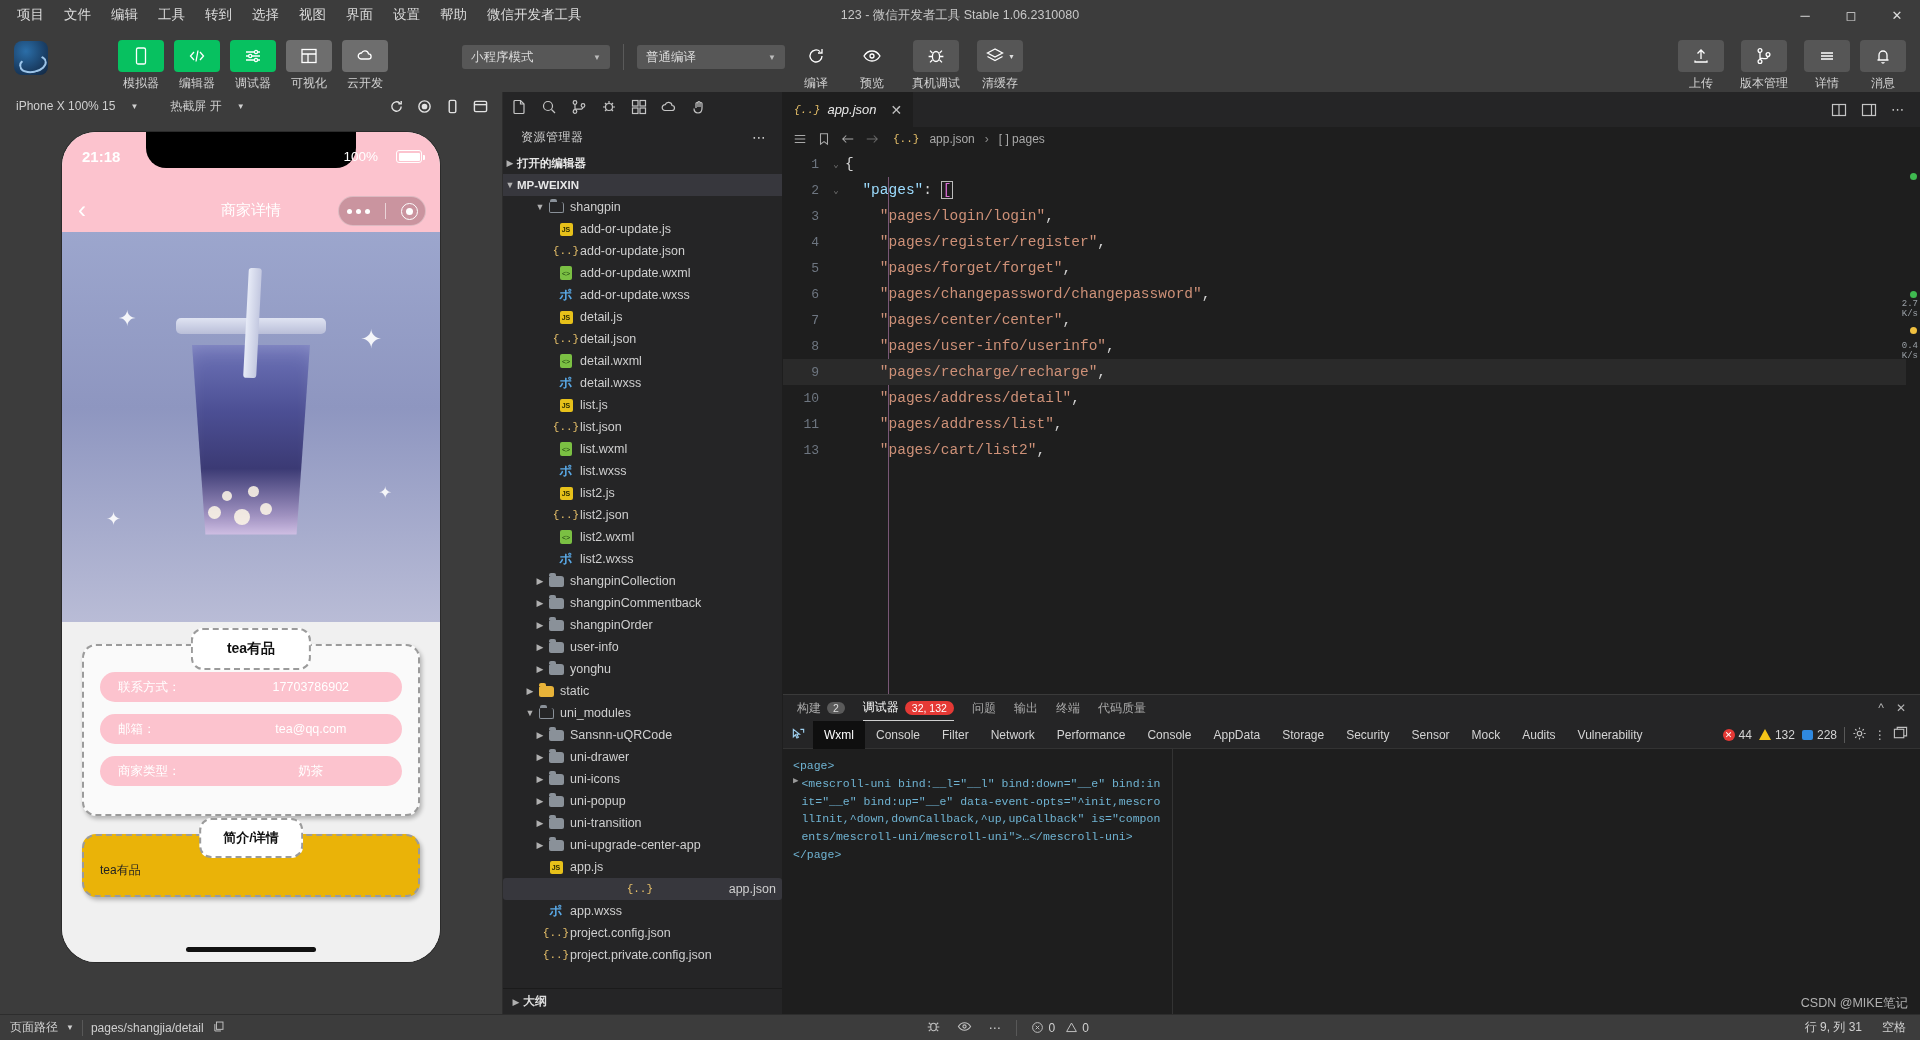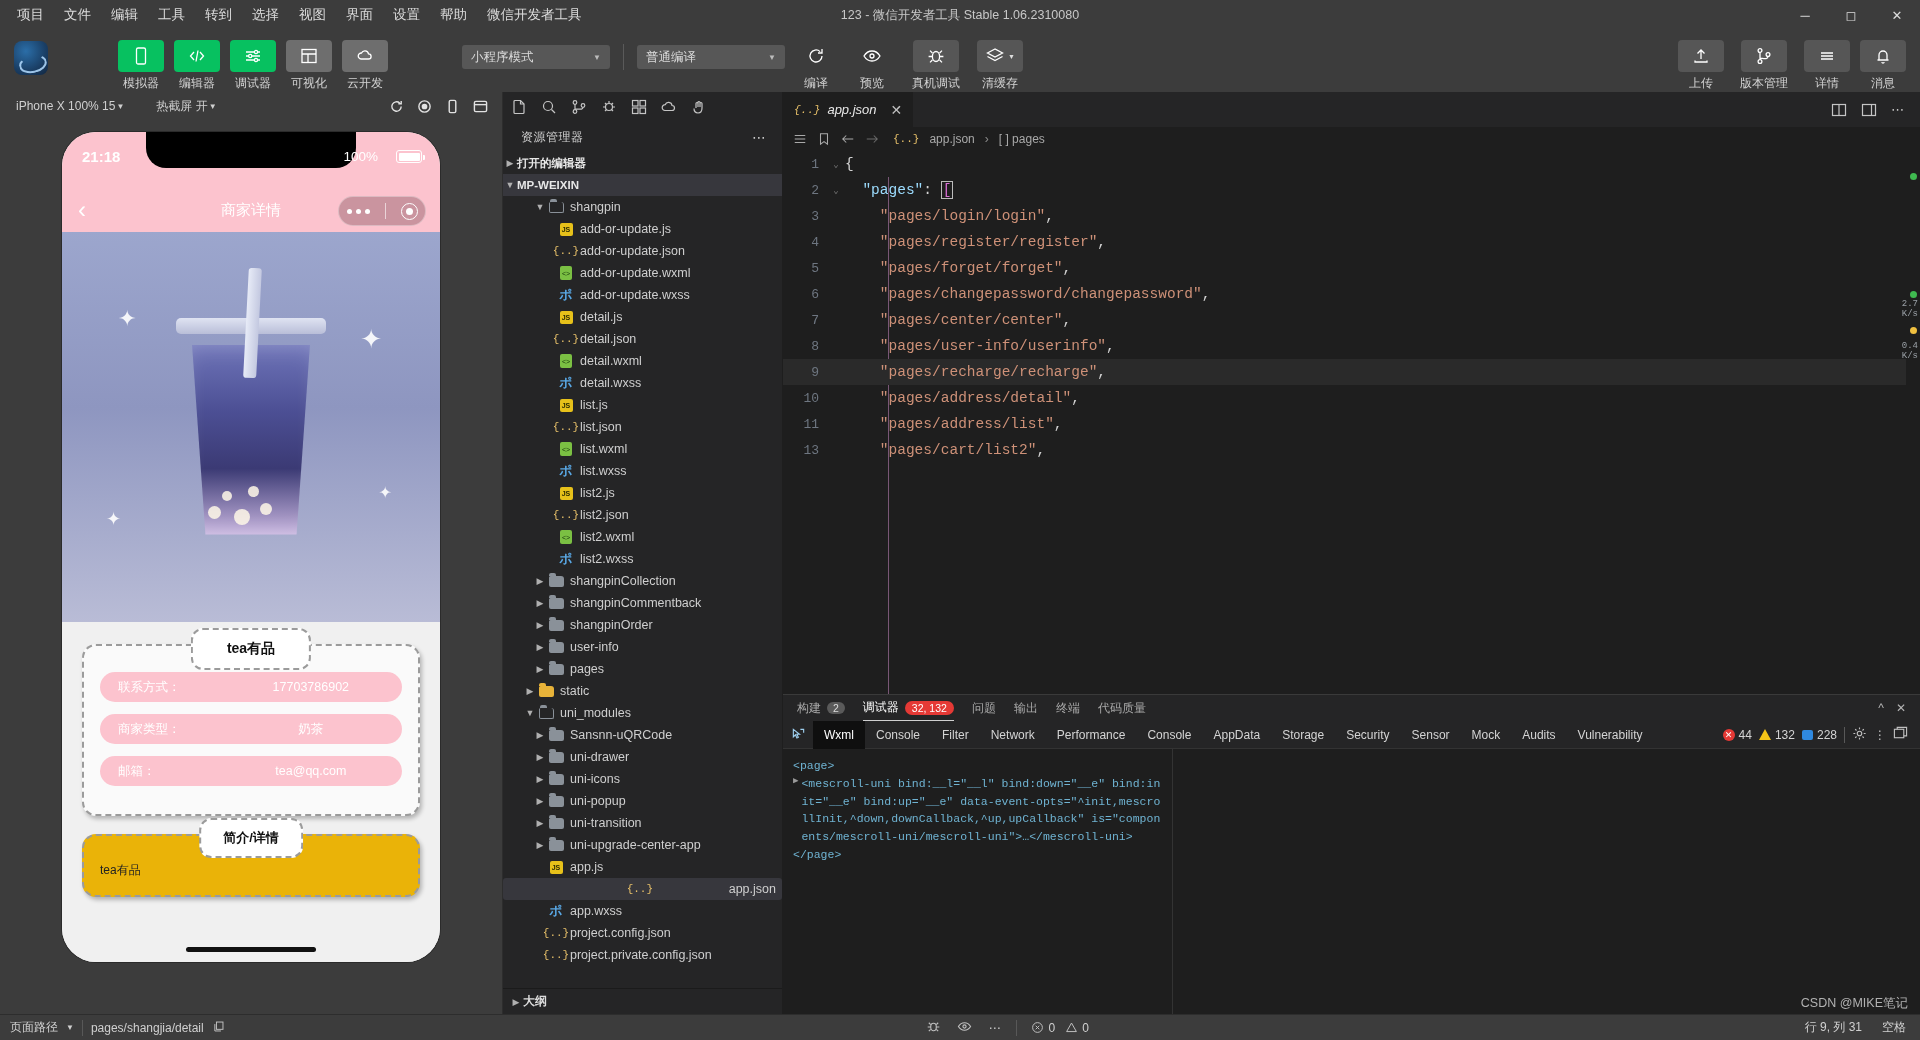--- a/index.html
+++ b/index.html
@@ -49,21 +49,21 @@
   .ico { stroke:#e2e2e2; fill:none; stroke-width:1.5; }
 
   
   .main { flex:1 1 auto; display:flex; min-height:0; }
 
   
   .sim { width:503px; flex:0 0 503px; background:#3c3c3c; display:flex; flex-direction:column;
      border-right:1px solid #2d2d2d; }
   .sim-bar { height:28px; display:flex; align-items:center; padding:0 10px; font-size:12px;
      color:#d0d0d0; gap:2px; }
-  .sim-chip { display:flex; align-items:center; gap:1px; padding:2px 6px; border-radius:3px;}
+  .sim-chip { display:flex; align-items:center; gap:15px; padding:2px 6px; border-radius:3px;}
   .sim-tools { margin-left:auto; display:flex; gap:4px; align-items:center; }
   .sim-tool { width:24px; height:22px; display:flex; align-items:center; justify-content:center;
       border-radius:3px; }
   .sim-stage { flex:1; display:flex; justify-content:center; padding-top:12px; }
   .phone { width:378px; height:830px; background:#fff; border-radius:34px; overflow:hidden;
      position:relative; box-shadow:0 0 0 1px #2b2b2b; }
   .notchbar { height:56px; background:#fcc3ce; position:relative; }
   .notch { position:absolute; left:50%; transform:translateX(-50%); top:0; width:210px; height:36px;
      background:#000; border-radius:0 0 20px 20px;}
   .st-time { position:absolute; left:20px; top:16px; color:#fff; font-size:15px; font-weight:600; }
@@ -471,26 +471,26 @@
               </div>
             </div>
             <div class="info-card">
               <div class="shop-name">tea有品</div>
               <div id="simRows">
                   <div class="row">
                     <span class="k">联系方式：</span>
                     <span class="v">17703786902</span>
                   </div>
                   <div class="row">
+                    <span class="k">邮箱：</span>
+                    <span class="v">tea@qq.com</span>
+                  </div>
+                  <div class="row">
                     <span class="k">商家类型：</span>
                     <span class="v">奶茶</span>
-                  </div>
-                  <div class="row">
-                    <span class="k">邮箱：</span>
-                    <span class="v">tea@qq.com</span>
                   </div>
                 </div>
             </div>
             <div class="desc-card">
               <div class="desc-title">简介/详情</div>
               <div>tea有品</div>
             </div>
           </div>
           <div class="home-ind"></div>
         </div>
@@ -689,21 +689,21 @@
               <span class="fi">
                 <span class="fold"></span>
               </span>
               <span>user-info</span>
             </div>
             <div class="trow">
               <span class="arr" style="margin-left: 30px;">▶</span>
               <span class="fi">
                 <span class="fold"></span>
               </span>
-              <span>pages</span>
+              <span>yonghu</span>
             </div>
             <div class="trow">
               <span class="arr" style="margin-left: 20px;">▶</span>
               <span class="fi">
                 <span class="fold yellow"></span>
               </span>
               <span>static</span>
             </div>
             <div class="trow">
               <span class="arr" style="margin-left: 20px;">▼</span>

